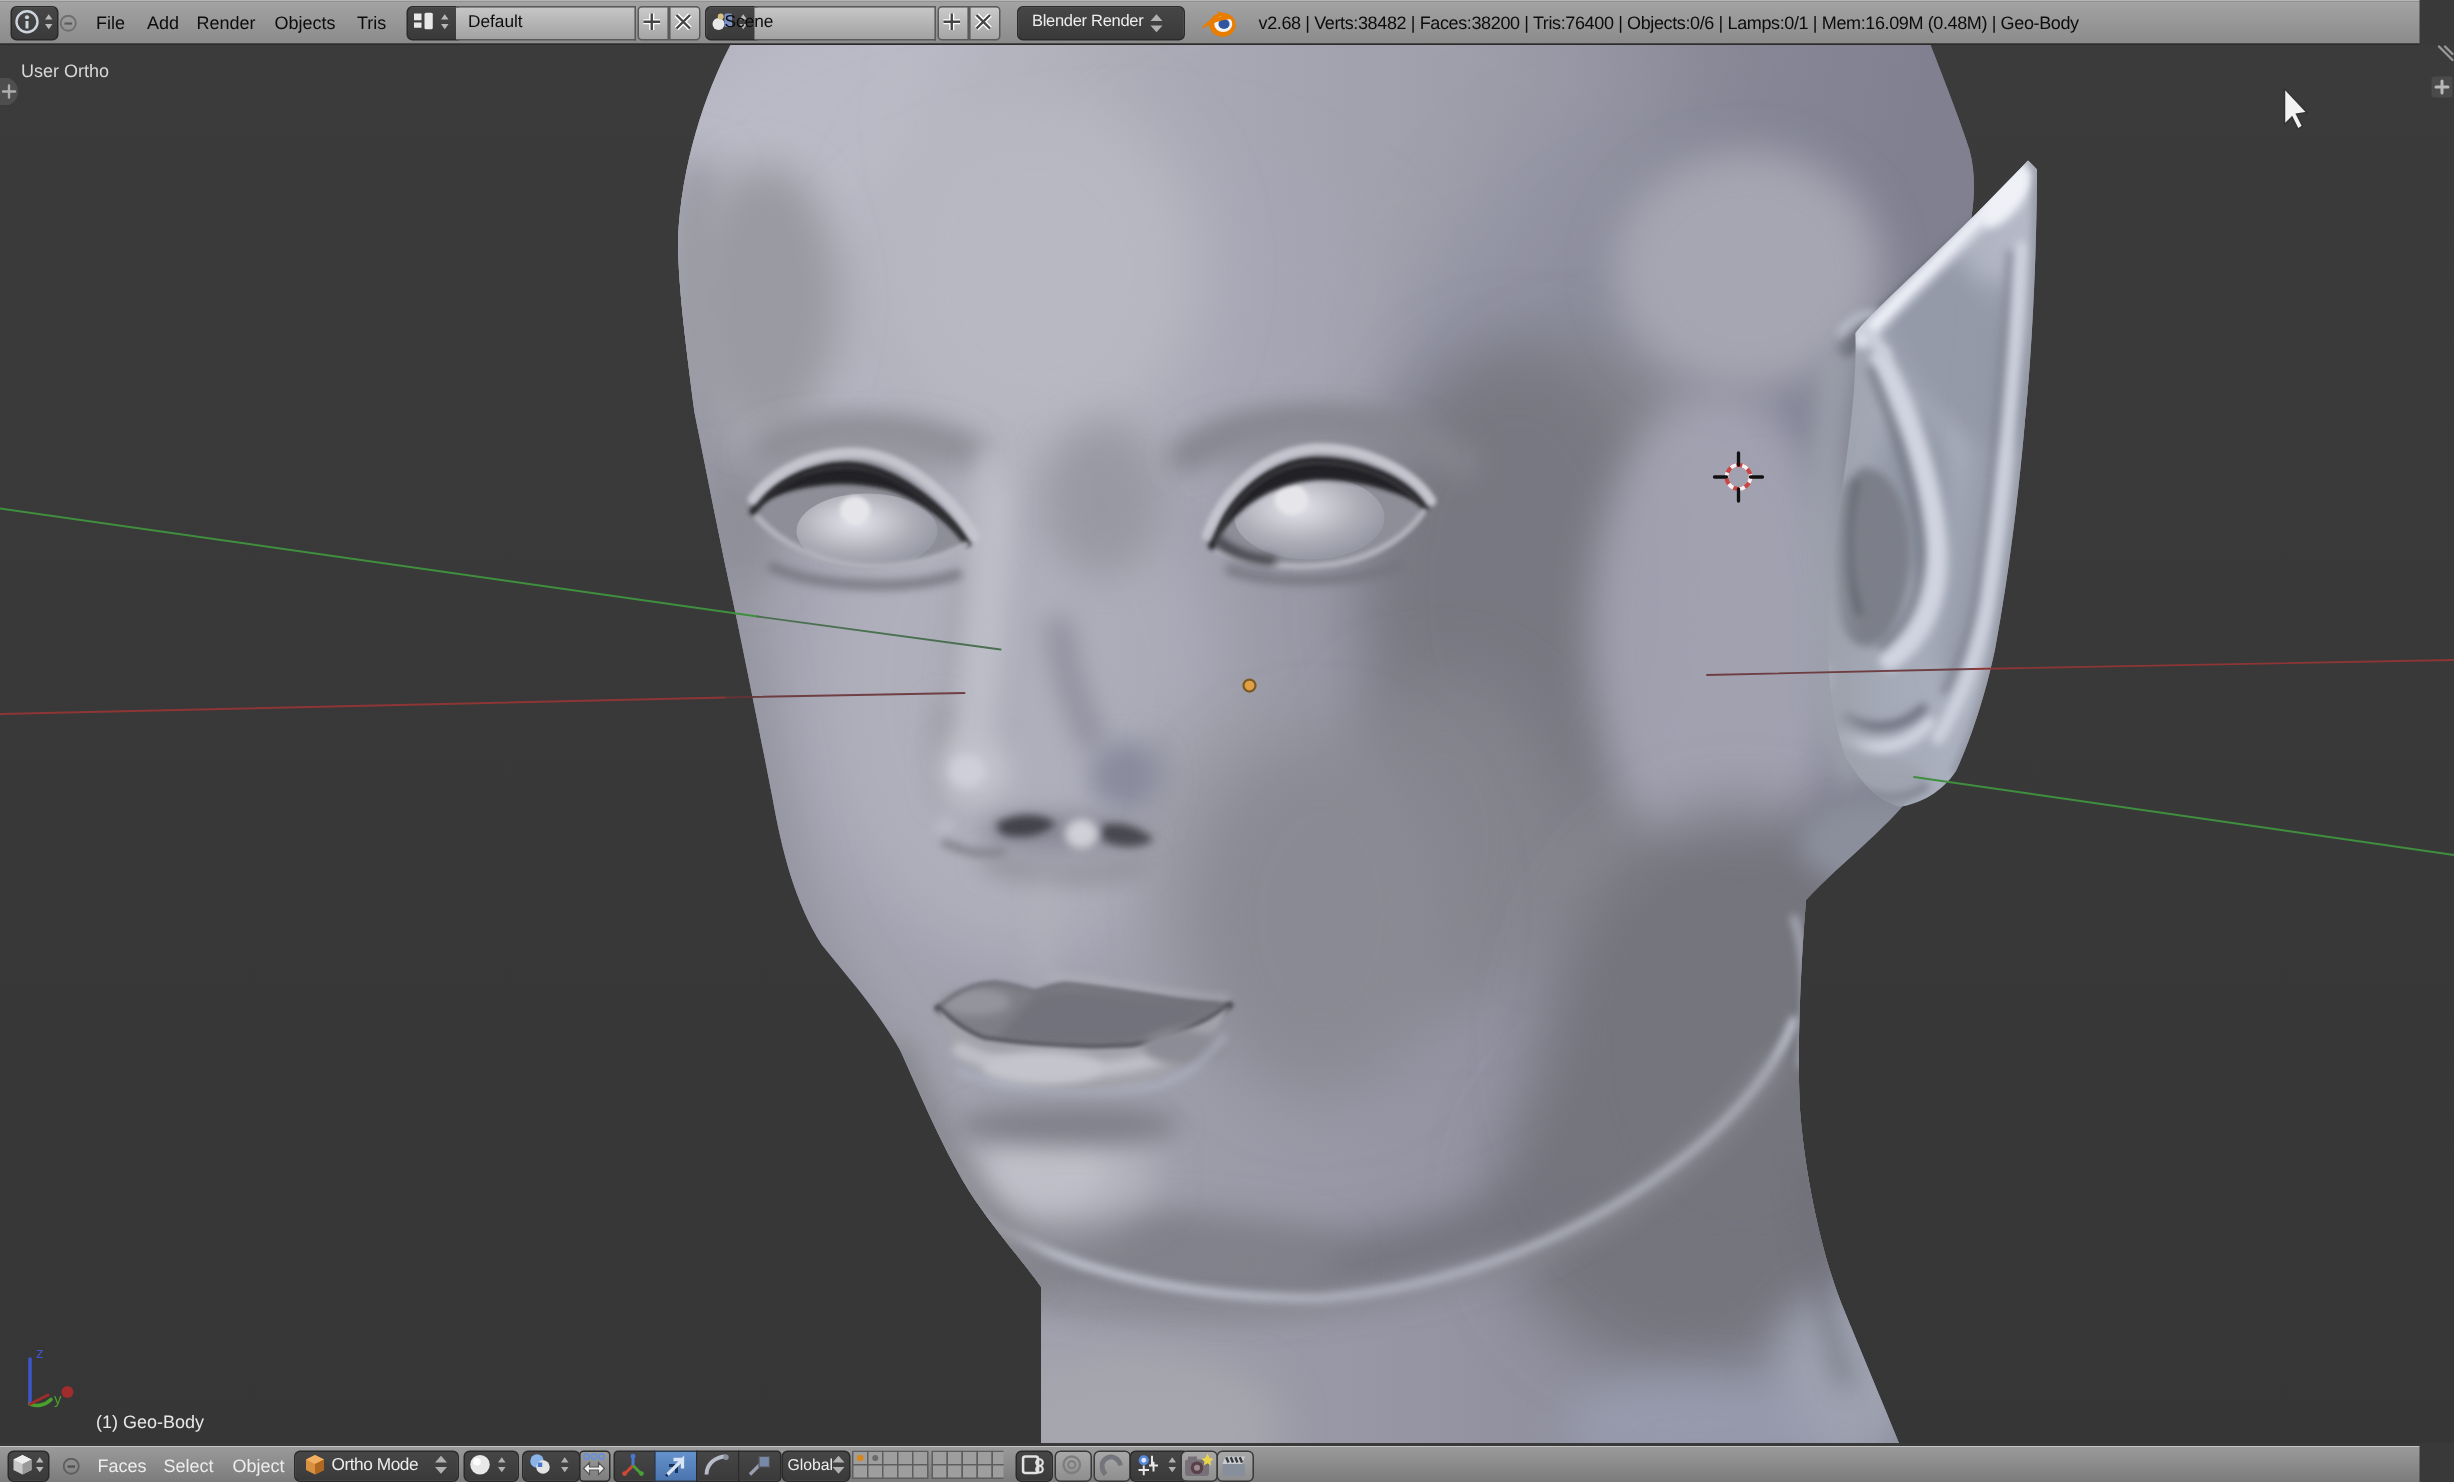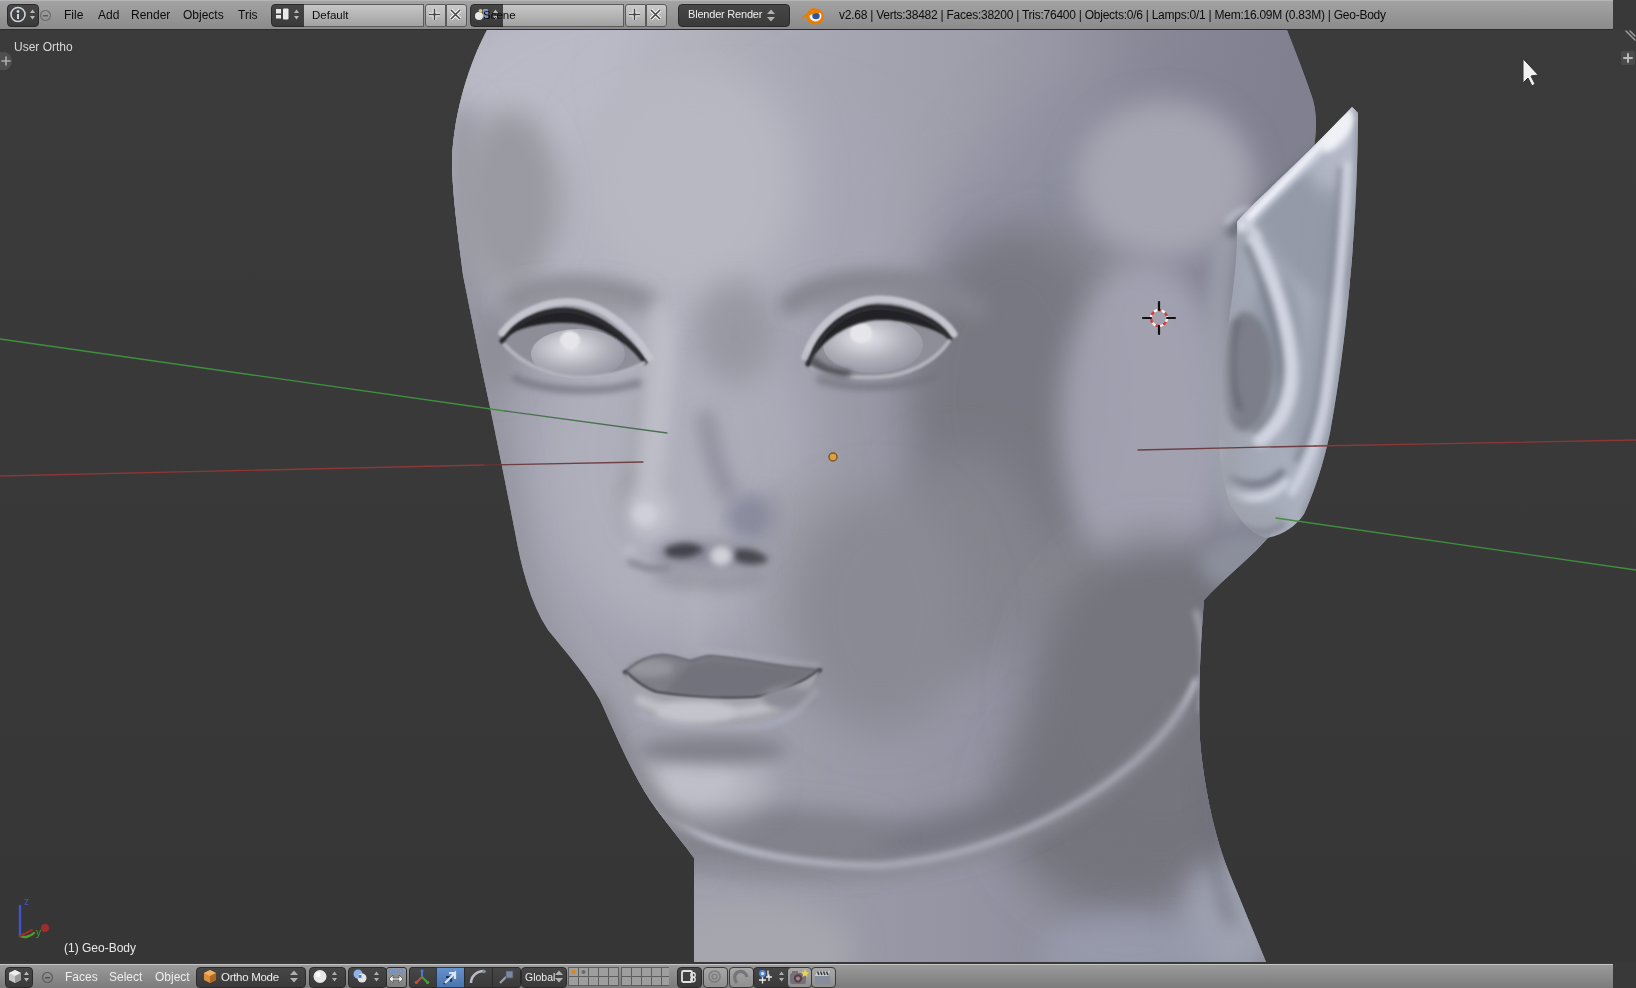--- a/index.html
+++ b/index.html
@@ -290,21 +290,21 @@
     <span class="wtxt" style="left:688px;height:28px;line-height:27px;font-size:11px;letter-spacing:-0.2px;">Blender Render</span>
     <svg style="position:absolute;left:766px;top:8px;" width="12" height="14">
         <path d="M1,5 L5,0.5 L9,5 Z M1,8 L9,8 L5,12.5 Z" fill="#b0b0b0"></path>
       </svg>
     <svg style="position:absolute;left:800px;top:4px;" width="26" height="21" viewBox="0 0 26 21">
       <ellipse cx="15" cy="11.5" rx="8.8" ry="8" fill="#e87d00"></ellipse>
       <ellipse cx="15.5" cy="11" rx="6" ry="5.4" fill="#f4f4f4"></ellipse>
       <ellipse cx="16" cy="11" rx="3.7" ry="3.3" fill="#30549e"></ellipse>
       <path d="M1,14 C3.5,10 8,7 14,6 L11,2.5 L18,4.5 L22,7.5 L15,8.5 C9,10 4,13 1,14 Z" fill="#e87d00"></path>
     </svg>
-    <span class="mtxt" style="left:839px;letter-spacing:-0.25px;">v2.68 | Verts:38482 | Faces:38200 | Tris:76400 | Objects:0/6 | Lamps:0/1 | Mem:16.09M (0.83M) | Geo-Body</span>
+    <span class="mtxt" style="left:839px;letter-spacing:-0.25px;">v2.68 | Verts:38482 | Faces:38200 | Tris:76400 | Objects:0/6 | Lamps:0/1 | Mem:16.09M (0.48M) | Geo-Body</span>
   </div>
   <div id="botbar" class="bar">
     <div class="dbtn" style="left:5px;top:2px;width:26px;height:19px;"></div>
     <svg style="position:absolute;left:7px;top:3px;" width="24" height="17">
       <path d="M8,2 L14,5 L14,12 L8,15 L2,12 L2,5 Z" fill="#c8c8c8"></path>
         <path d="M8,2 L14,5 L8,8 L2,5 Z" fill="#eee"></path>
         <path d="M8,8 L14,5 L14,12 L8,15 Z" fill="#999"></path>
       <path d="M17,7 L19.5,3.5 L22,7 Z M17,10 L22,10 L19.5,13.5 Z" fill="#b8b8b8"></path>
     </svg>
     <svg style="position:absolute;left:42px;top:7px;" width="12" height="12">

